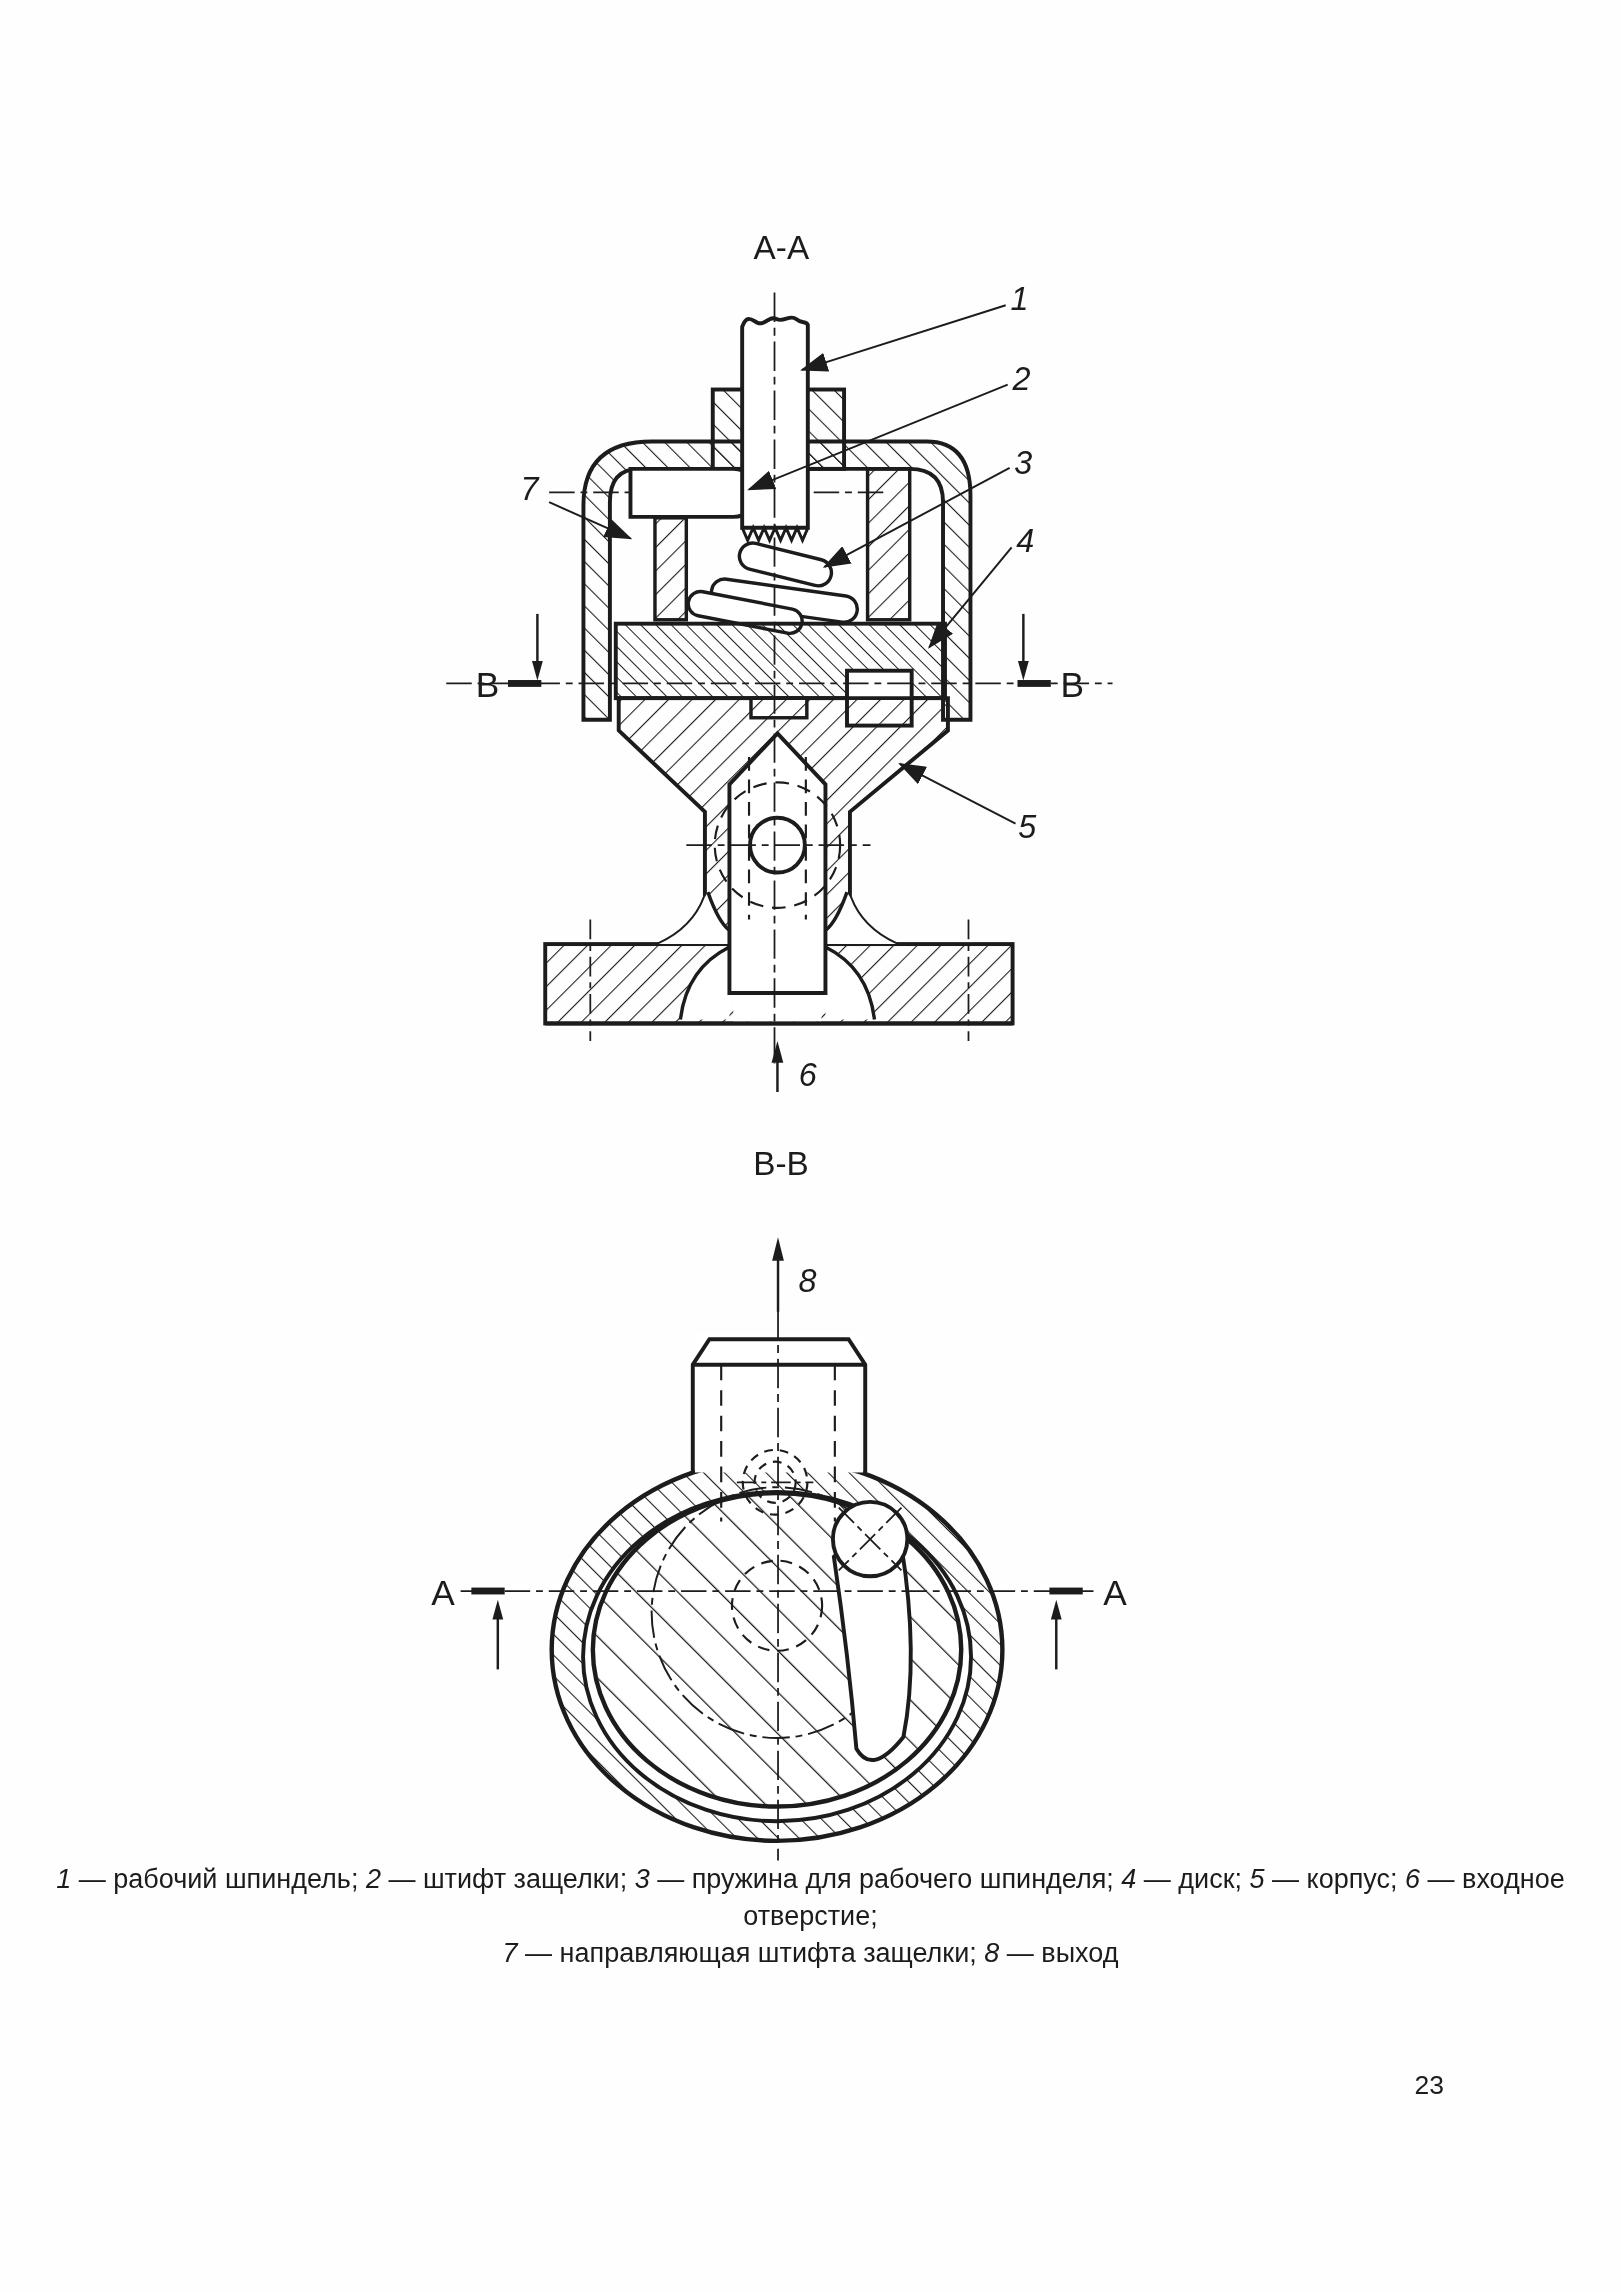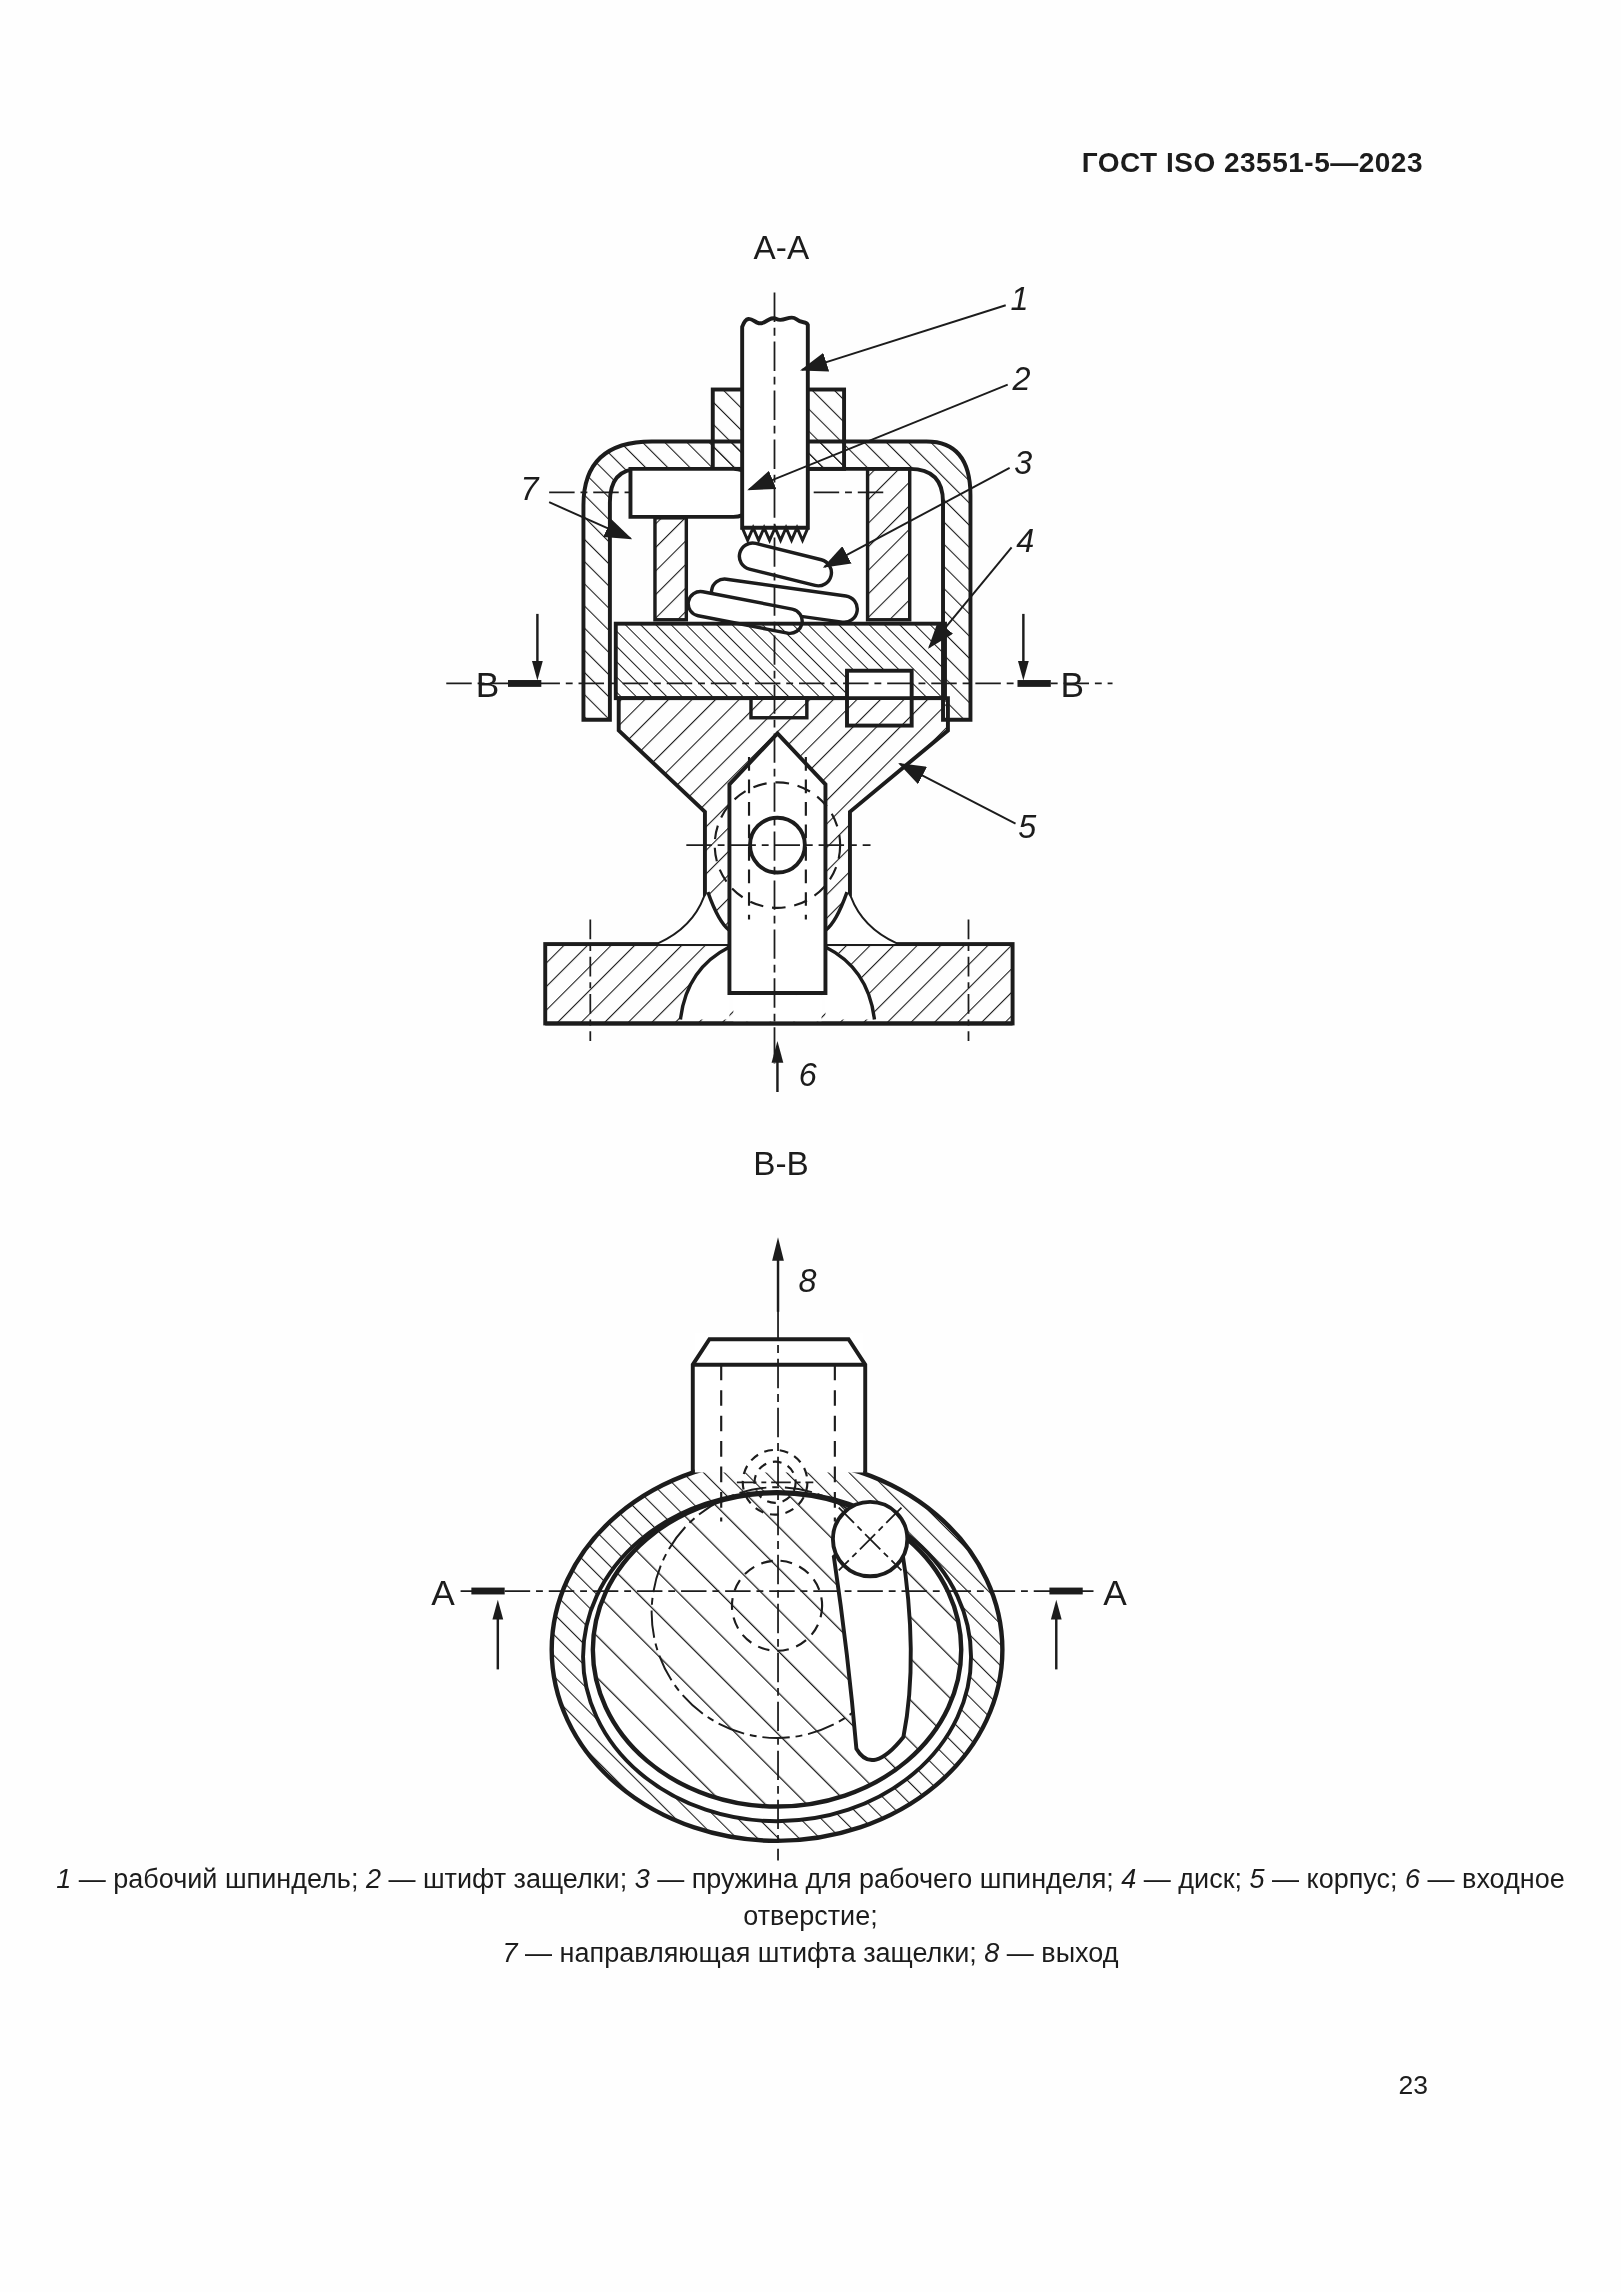--- a/index.html
+++ b/index.html
@@ -4,33 +4,32 @@
 <style>
   html,body{margin:0;padding:0;background:#888;}
   .page{position:relative;width:1621px;height:2293px;background:#fefefe;
         font-family:"Liberation Sans",sans-serif;color:#1c1c1c;overflow:hidden;}
   .hdr{position:absolute;top:147px;left:0;width:1423px;text-align:right;
        font-size:28px;font-weight:bold;letter-spacing:0.5px;}
   .legend{position:absolute;top:1861px;left:36px;width:1549px;text-align:center;
           font-size:27px;line-height:37px;}
   .legend .leg-num{font-style:italic;}
   .figcap{position:absolute;top:1997px;left:36px;width:1549px;text-align:center;font-size:25.5px;}
-  .pagenum{position:absolute;top:2070px;left:0;width:1428px;text-align:right;font-size:26.5px;}
+  .pagenum{position:absolute;top:2070px;left:16px;width:1428px;text-align:right;font-size:26.5px;}
   svg{position:absolute;}
   svg text{font-family:"Liberation Sans",sans-serif;fill:#1c1c1c;}
   .lbl{font-size:33px;font-style:italic;}
   .sec{font-size:36px;}
   .ttl{font-size:34px;}
 </style>
 </head>
 <body>
 
 <div class="page">
 
-  <div class="hdr">ГОСТ ISO 23551-5—2023</div>
 
   <svg style="left:314px;top:216px;" width="921" height="882" viewBox="320 220 940 900">
     <defs>
       <pattern id="hA16" width="16" height="16" patternUnits="userSpaceOnUse" patternTransform="rotate(-45)">
         <line x1="0" y1="0" x2="0" y2="16" stroke="#1c1c1c" stroke-width="2.2"></line>
       </pattern>
       <pattern id="hA10" width="11" height="11" patternUnits="userSpaceOnUse" patternTransform="rotate(-45)">
         <line x1="0" y1="0" x2="0" y2="11" stroke="#1c1c1c" stroke-width="2"></line>
       </pattern>
       <pattern id="hB16" width="17" height="17" patternUnits="userSpaceOnUse" patternTransform="rotate(45)">

